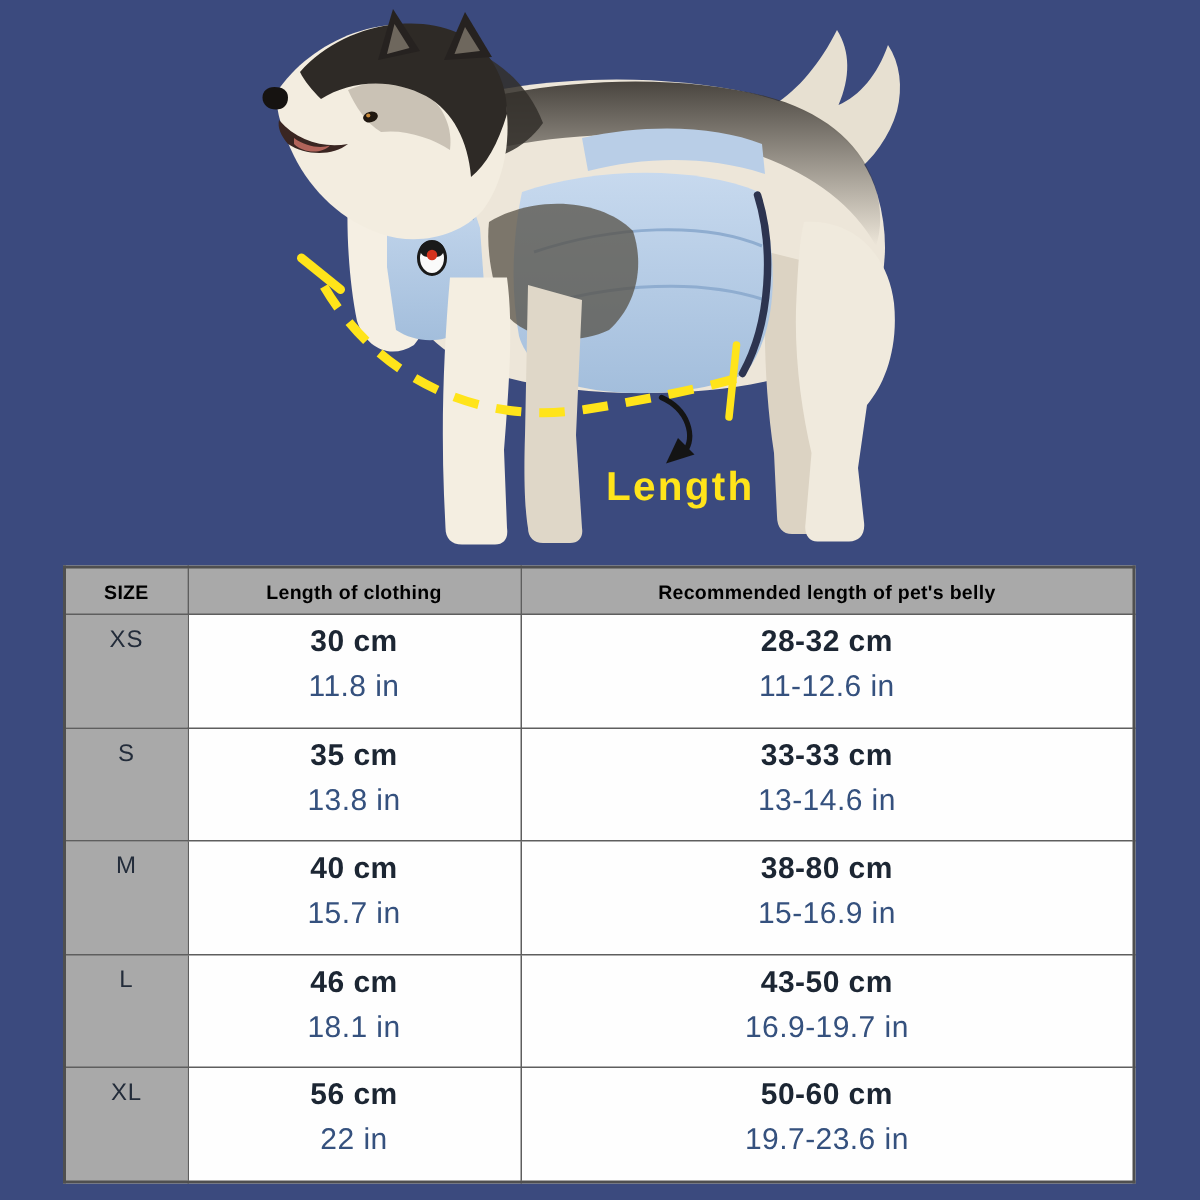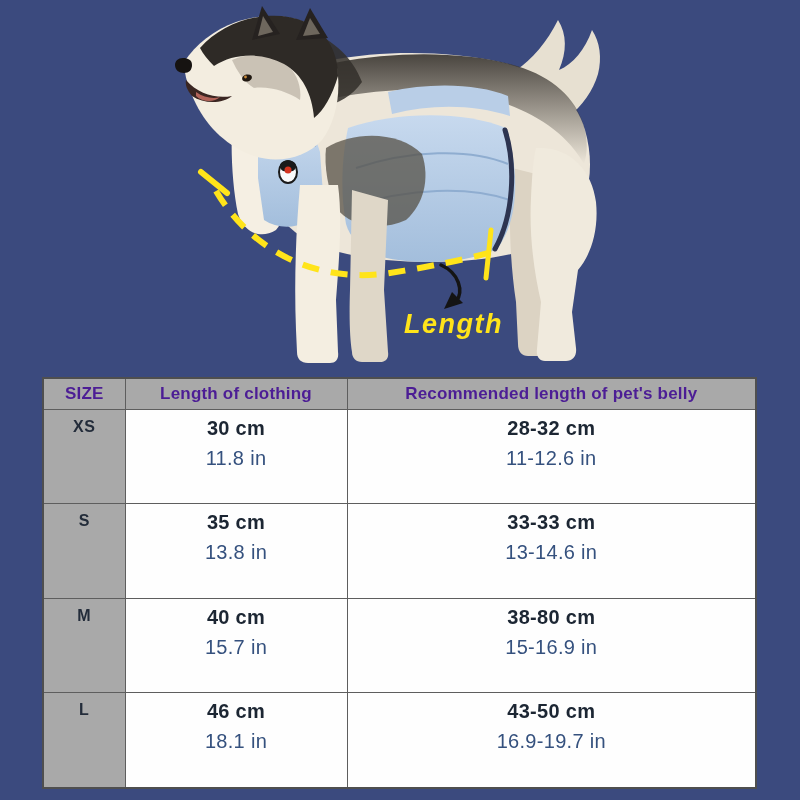--- a/index.html
+++ b/index.html
@@ -14,43 +14,43 @@
   body{
     width:800px;height:800px;overflow:hidden;
     background:var(--background,#3B4A7E);
     font-family:"Liberation Sans",sans-serif;
   }
   .page{position:relative;width:800px;height:800px;}
   .hero-svg{position:absolute;left:0;top:0;}
   .length-label{
     position:absolute;left:404px;top:309px;width:120px;
     color:var(--accent-yellow,#FFE41A);
-    font-size:27px;font-weight:700;font-style:italic;letter-spacing:1.5px;
+    font-size:27px;font-weight:700;letter-spacing:1.5px;
   }
   table.size-chart{
     position:absolute;left:42px;top:377px;width:715px;height:412px;
     border-collapse:collapse;table-layout:fixed;
     border:2px solid #4F4F4F;
     background:#FFFFFF;
   }
   col.c-size{width:82px;}
   col.c-cloth{width:222px;}
   th,td{
     border:1px solid #5E5E5E;
     text-align:center;vertical-align:middle;
     padding:0;
   }
   thead th{
     background:var(--header-gray,#A9A9A9);
-    color:#4c1d95;font-size:17px;font-weight:700;letter-spacing:.2px;
+    color:#000000;font-size:13px;font-weight:700;letter-spacing:.2px;
     height:30px;
   }
   td.size-cell{
     background:var(--header-gray,#A9A9A9);
-    color:#232C3A;font-size:16px;font-weight:700;
+    color:#232C3A;font-size:16px;font-weight:400;
     vertical-align:top;padding-top:8px;letter-spacing:.5px;
   }
   td.data-cell{
     background:#FEFEFE;vertical-align:top;padding-top:8px;
   }
   .cm-val{
     color:var(--cm-text,#1C2633);
     font-size:20px;font-weight:700;line-height:21px;letter-spacing:.3px;
   }
   .in-val{
@@ -195,15 +195,26 @@
         <td class="size-cell">L</td>
         <td class="data-cell">
           <div class="cm-val">46 cm</div>
           <div class="in-val">18.1 in</div>
         </td>
         <td class="data-cell">
           <div class="cm-val">43-50 cm</div>
           <div class="in-val">16.9-19.7 in</div>
         </td>
       </tr>
+      <tr>
+        <td class="size-cell">XL</td>
+        <td class="data-cell">
+          <div class="cm-val">56 cm</div>
+          <div class="in-val">22 in</div>
+        </td>
+        <td class="data-cell">
+          <div class="cm-val">50-60 cm</div>
+          <div class="in-val">19.7-23.6 in</div>
+        </td>
+      </tr>
     </tbody>
   </table>
 </div>
 
 </body></html>

